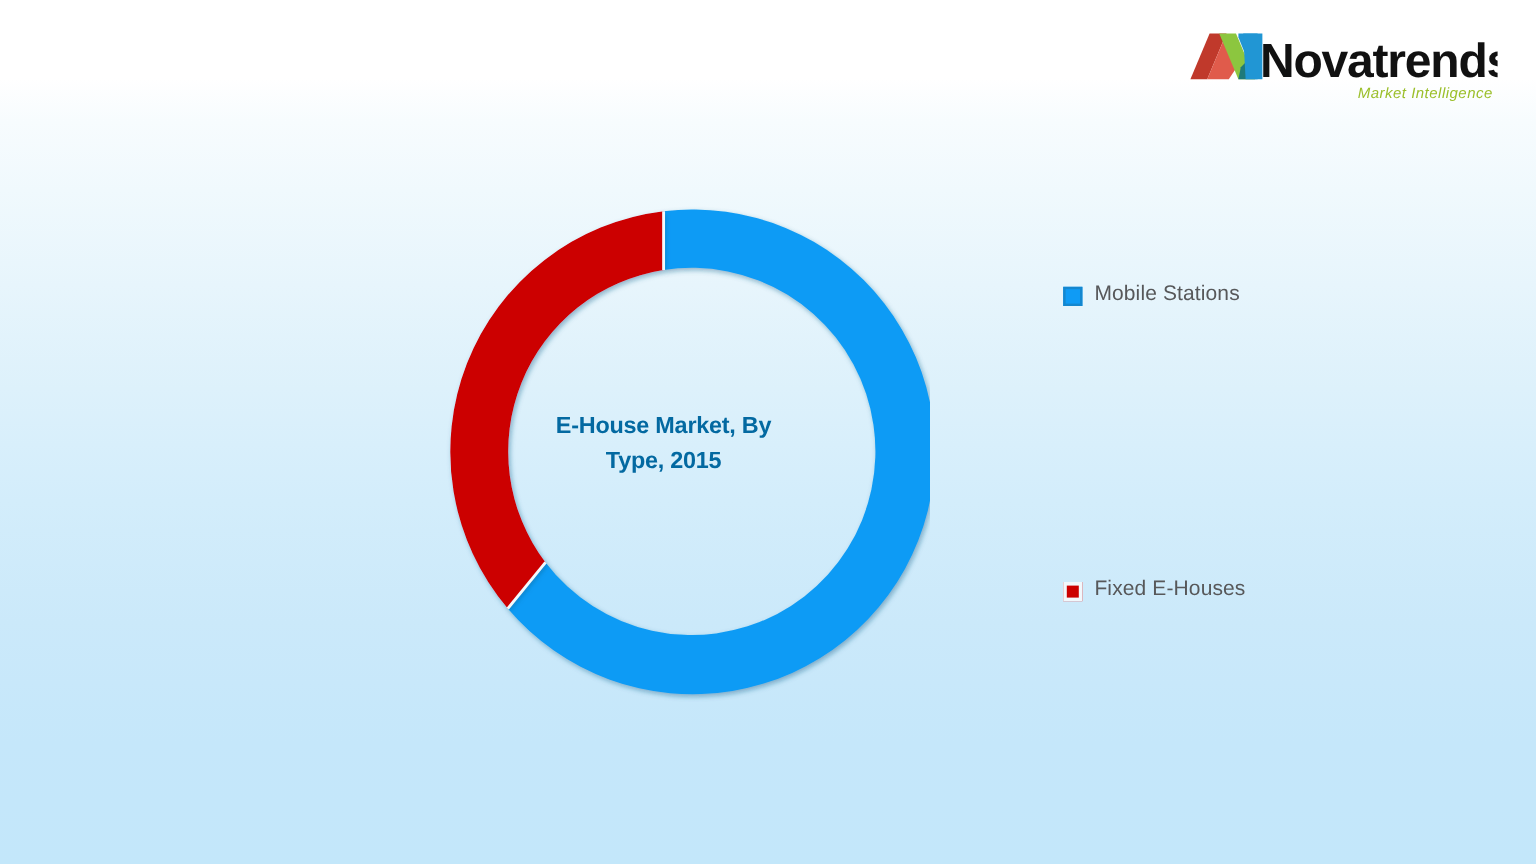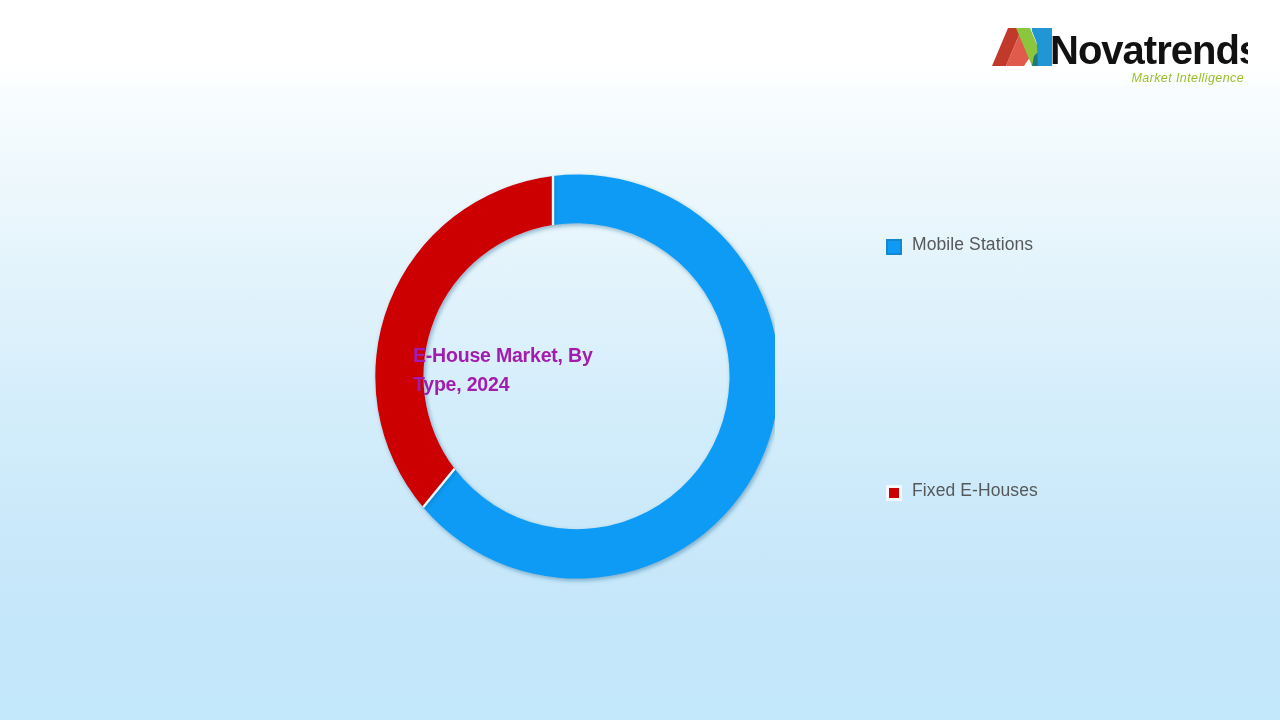--- a/index.html
+++ b/index.html
@@ -51,24 +51,25 @@
     top: 156px;
     width: 444px;
     height: 444px;
   }
 
   .donut-center-label {
     position: absolute;
     left: 413px;
     top: 341px;
     width: 280px;
+    text-align: center;
     font-size: 19.5px;
     font-weight: bold;
     line-height: 29px;
-    color: #a21caf;
+    color: #0369a1;
     letter-spacing: -0.2px;
     pointer-events: none;
   }
 
   
   .legend {
     position: absolute;
     left: 886px;
     top: 160px;
     width: 330px;
@@ -146,21 +147,21 @@
              L 222 69
              A 153 153 0 0 0 123.62 312.65
              Z"></path>
 
     <line x1="222" y1="20" x2="222" y2="69" stroke="#f4fafd" stroke-width="2.4"></line>
     <line x1="92.14" y1="351.14" x2="123.62" y2="312.65" stroke="#f4fafd" stroke-width="2.4"></line>
   </svg>
 
   <div class="donut-center-label">
     <div>E-House Market, By</div>
-    <div>Type, 2024</div>
+    <div>Type, 2015</div>
   </div>
 </div>
 
 <div class="legend">
 
   <div class="legend-item item-0">
     <span class="legend-swatch sw-0"></span>
     <span class="legend-label">Mobile Stations</span>
   </div>
 

